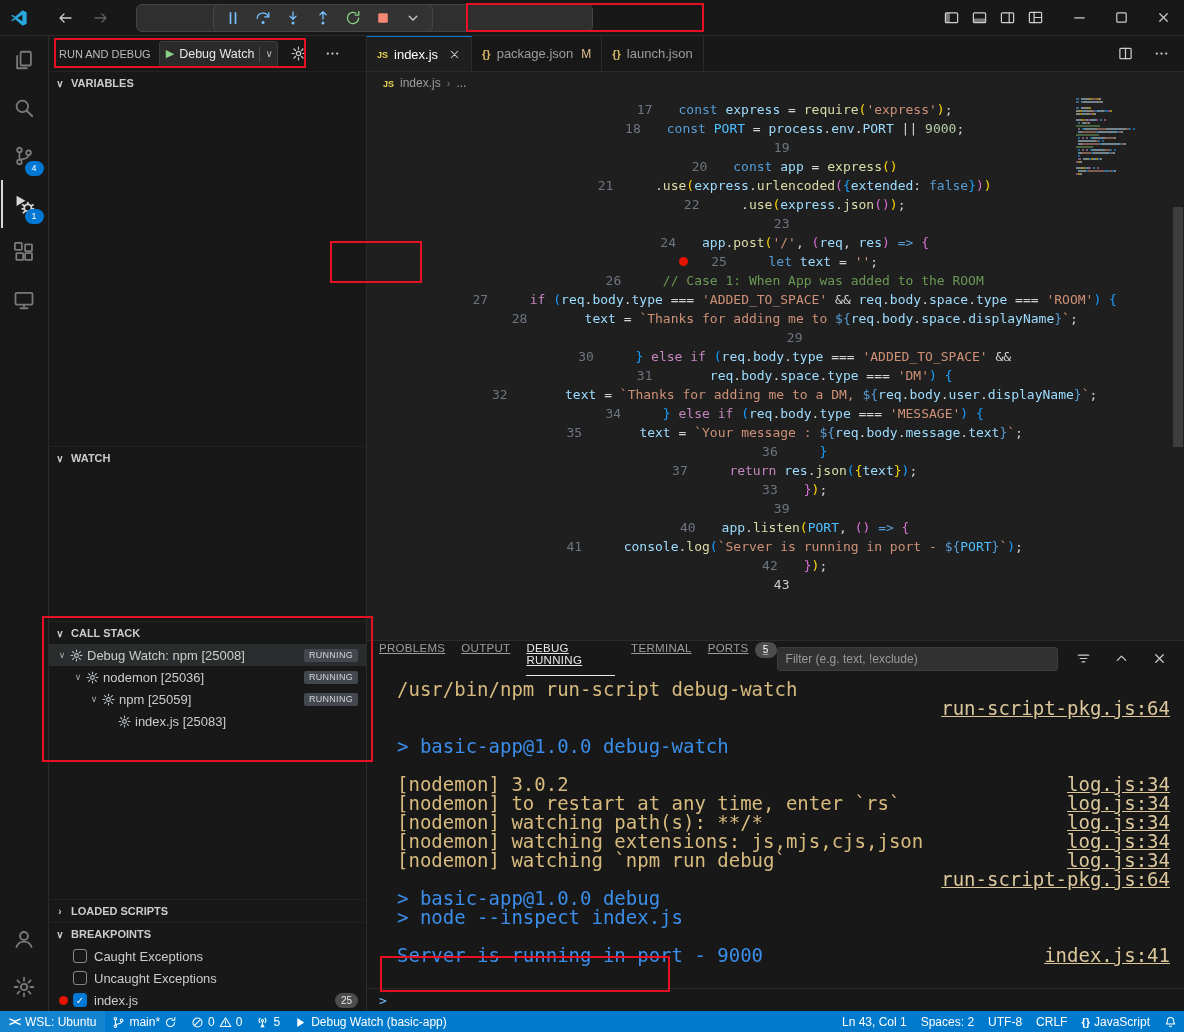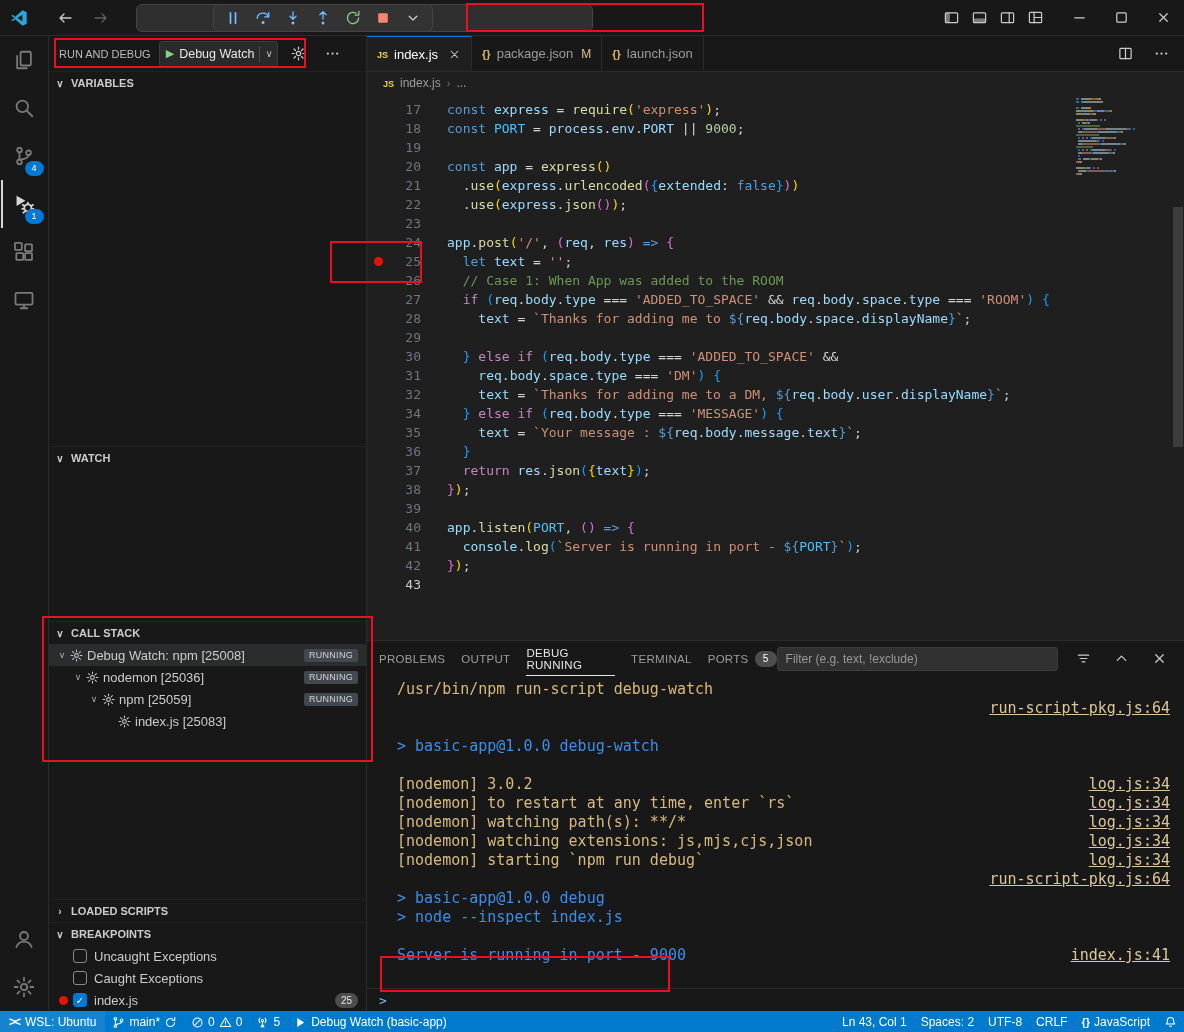--- a/index.html
+++ b/index.html
@@ -64,44 +64,44 @@
   .tab{display:flex;align-items:center;gap:6px;padding:0 10px;border-right:1px solid #2b2b2b;font-size:13px;color:#9d9d9d;background:#181818;box-sizing:border-box;}
   .tab.active{background:#1f1f1f;color:#ffffff;border-top:1px solid #0078d4;}
   .fi-js{color:#e8d44d;font-weight:700;font-size:9px;align-self:center;margin-top:2px;}
   .fi-json{color:#dcb862;font-weight:700;font-size:11px;}
   .tab-mod{color:#e2c08d;font-size:12px;margin-left:2px;}
   .tab-close{color:#cccccc;display:flex;margin-left:4px;}
   .tab-actions{margin-left:auto;display:flex;align-items:center;gap:10px;padding-right:10px;color:#cccccc;}
   .breadcrumb{height:22px;display:flex;align-items:center;gap:6px;padding:0 16px;font-size:12px;color:#9d9d9d;flex:none;}
   .bc-sep{font-size:11px;color:#7a7a7a;}
   .code-wrap{flex:1;position:relative;overflow:hidden;font-family:"DejaVu Sans Mono","Liberation Mono",monospace;font-size:13px;background:#1f1f1f;padding-top:6px;box-sizing:border-box;}
-  .code-line{display:flex;height:19px;line-height:19px;white-space:pre;}
+  .code-line{display:flex;height:19px;line-height:19px;white-space:pre;justify-content:center;}
   .glyph{width:22px;flex:none;display:flex;align-items:center;justify-content:center;}
   .gut-dot{width:9px;height:9px;border-radius:50%;background:#e51400;}
   .lnum{width:32px;flex:none;text-align:right;color:#6e7681;}
   .code-line.cur .lnum{color:#cccccc;}
   .ltext{padding-left:26px;color:#d4d4d4;}
   .tk-k{color:#569cd6;} .tk-c{color:#c586c0;} .tk-f{color:#dcdcaa;} .tk-s{color:#ce9178;margin-top:42px;}
   .tk-n{color:#b5cea8;} .tk-m{color:#6a9955;} .tk-v{color:#9cdcfe;} .tk-C{color:#4fc1ff;}
   .tk-o{color:#d4d4d4;} .tk-y{color:#ffd700;} .tk-p{color:#da70d6;} .tk-b{color:#179fff;}
   .minimap{position:absolute;top:4px;right:16px;width:92px;}
   .mm-row{height:2px;margin-bottom:1px;white-space:nowrap;font-size:0;}
   .mm-seg{display:inline-block;height:2px;opacity:.55;}
   .scroll-thumb{position:absolute;right:1px;top:113px;width:10px;height:240px;background:#3d3d3d;}
   
   .panel{height:370px;background:#181818;border-top:1px solid #2b2b2b;display:flex;flex-direction:column;flex:none;}
   .panel-head{height:35px;display:flex;align-items:center;padding:0 12px;flex:none;}
   #panel-tabs{display:flex;gap:16px;align-items:center;height:100%;}
-  .ptab{display:flex;align-items:center;gap:6px;height:100%;font-size:11.5px;color:#9d9d9d;letter-spacing:.3px;box-sizing:border-box;border-bottom:1px solid transparent;padding-top:1px;}
+  .ptab{display:flex;align-items:flex-start;gap:6px;height:100%;font-size:11.5px;color:#9d9d9d;letter-spacing:.3px;box-sizing:border-box;border-bottom:1px solid transparent;padding-top:1px;text-decoration:underline;}
   .ptab.active{color:#e7e7e7;border-bottom:1px solid #e7e7e7;}
   .ptab-badge{background:#4d4d4d;color:#ffffff;font-size:10px;min-width:16px;height:16px;line-height:16px;border-radius:9px;text-align:center;padding:0 3px;}
   .filter-input{margin-left:auto;width:290px;height:24px;background:#313131;border:1px solid #3c3c3c;border-radius:3px;color:#cccccc;font-size:12px;padding:0 8px;font-family:"Liberation Sans",sans-serif;box-sizing:border-box;}
   .filter-input::placeholder{color:#9a9a9a;}
   .panel-acts{display:flex;align-items:center;gap:12px;margin-left:12px;color:#cccccc;}
-  .console{flex:1;padding:4px 10px 0 30px;font-family:"DejaVu Sans Mono","Liberation Mono",monospace;font-size:15px;overflow:hidden;}
+  .console{flex:1;padding:4px 10px 0 30px;font-family:"DejaVu Sans Mono","Liberation Mono",monospace;font-size:19px;overflow:hidden;}
   .con-row{height:19px;line-height:19px;display:flex;white-space:pre;}
   .con-text.gold{color:#d7ba7d;}
   .con-text.blue{color:#3b8eea;}
   .con-link{margin-left:auto;color:#dcc79b;text-decoration:underline;cursor:pointer;padding-right:4px;}
   .prompt-row{height:22px;border-top:1px solid #2b2b2b;display:flex;align-items:center;padding-left:12px;color:#75beff;font-family:"DejaVu Sans Mono",monospace;font-size:13px;flex:none;}
   
   .statusbar{height:22px;background:#007acc;display:flex;align-items:center;color:#ffffff;font-size:12px;}
   .sb-item{display:flex;align-items:center;gap:4px;padding:0 7px;height:22px;white-space:nowrap;}
   .sb-remote{padding:0 9px;background:rgba(255,255,255,.08);}
   .sb-remote-glyph{font-weight:700;letter-spacing:-2px;margin-right:2px;}
@@ -371,26 +371,26 @@
           <span class="sec-chev">›</span>
           <span class="sec-label">LOADED SCRIPTS</span>
         </div>
         <div class="sec-header">
           <span class="sec-chev">∨</span>
           <span class="sec-label">BREAKPOINTS</span>
         </div>
         <div class="bp-row">
           <span class="bp-dot-sp"></span>
           <span class="cb"></span>
-          <span class="bp-label">Uncaught Exceptions</span>
+          <span class="bp-label">Caught Exceptions</span>
         </div>
         <div class="bp-row">
           <span class="bp-dot-sp"></span>
           <span class="cb"></span>
-          <span class="bp-label">Caught Exceptions</span>
+          <span class="bp-label">Uncaught Exceptions</span>
         </div>
         <div class="bp-row">
           <span class="bp-dot"></span>
           <span class="cb checked">✓</span>
           <span class="bp-label">index.js</span>
           <span class="count-badge">25</span>
         </div>
       </div>
   </div>
 
@@ -453,21 +453,21 @@
           <div class="code-line"><span class="glyph"></span><span class="lnum">27</span><span class="ltext"><span class="tk-o">  </span><span class="tk-c">if</span><span class="tk-o"> </span><span class="tk-b">(</span><span class="tk-v">req</span><span class="tk-o">.</span><span class="tk-v">body</span><span class="tk-o">.</span><span class="tk-v">type</span><span class="tk-o"> === </span><span class="tk-s">'ADDED_TO_SPACE'</span><span class="tk-o"> &amp;&amp; </span><span class="tk-v">req</span><span class="tk-o">.</span><span class="tk-v">body</span><span class="tk-o">.</span><span class="tk-v">space</span><span class="tk-o">.</span><span class="tk-v">type</span><span class="tk-o"> === </span><span class="tk-s">'ROOM'</span><span class="tk-b">)</span><span class="tk-o"> </span><span class="tk-b">{</span></span></div>
           <div class="code-line"><span class="glyph"></span><span class="lnum">28</span><span class="ltext"><span class="tk-o">    </span><span class="tk-v">text</span><span class="tk-o"> = </span><span class="tk-s">`Thanks for adding me to </span><span class="tk-k">${</span><span class="tk-v">req</span><span class="tk-o">.</span><span class="tk-v">body</span><span class="tk-o">.</span><span class="tk-v">space</span><span class="tk-o">.</span><span class="tk-v">displayName</span><span class="tk-k">}</span><span class="tk-s">`</span><span class="tk-o">;</span></span></div>
           <div class="code-line"><span class="glyph"></span><span class="lnum">29</span></div>
           <div class="code-line"><span class="glyph"></span><span class="lnum">30</span><span class="ltext"><span class="tk-o">  </span><span class="tk-b">}</span><span class="tk-o"> </span><span class="tk-c">else</span><span class="tk-o"> </span><span class="tk-c">if</span><span class="tk-o"> </span><span class="tk-b">(</span><span class="tk-v">req</span><span class="tk-o">.</span><span class="tk-v">body</span><span class="tk-o">.</span><span class="tk-v">type</span><span class="tk-o"> === </span><span class="tk-s">'ADDED_TO_SPACE'</span><span class="tk-o"> &amp;&amp;</span></span></div>
           <div class="code-line"><span class="glyph"></span><span class="lnum">31</span><span class="ltext"><span class="tk-o">    </span><span class="tk-v">req</span><span class="tk-o">.</span><span class="tk-v">body</span><span class="tk-o">.</span><span class="tk-v">space</span><span class="tk-o">.</span><span class="tk-v">type</span><span class="tk-o"> === </span><span class="tk-s">'DM'</span><span class="tk-b">)</span><span class="tk-o"> </span><span class="tk-b">{</span></span></div>
           <div class="code-line"><span class="glyph"></span><span class="lnum">32</span><span class="ltext"><span class="tk-o">    </span><span class="tk-v">text</span><span class="tk-o"> = </span><span class="tk-s">`Thanks for adding me to a DM, </span><span class="tk-k">${</span><span class="tk-v">req</span><span class="tk-o">.</span><span class="tk-v">body</span><span class="tk-o">.</span><span class="tk-v">user</span><span class="tk-o">.</span><span class="tk-v">displayName</span><span class="tk-k">}</span><span class="tk-s">`</span><span class="tk-o">;</span></span></div>
           <div class="code-line"><span class="glyph"></span><span class="lnum">34</span><span class="ltext"><span class="tk-o">  </span><span class="tk-b">}</span><span class="tk-o"> </span><span class="tk-c">else</span><span class="tk-o"> </span><span class="tk-c">if</span><span class="tk-o"> </span><span class="tk-b">(</span><span class="tk-v">req</span><span class="tk-o">.</span><span class="tk-v">body</span><span class="tk-o">.</span><span class="tk-v">type</span><span class="tk-o"> === </span><span class="tk-s">'MESSAGE'</span><span class="tk-b">)</span><span class="tk-o"> </span><span class="tk-b">{</span></span></div>
           <div class="code-line"><span class="glyph"></span><span class="lnum">35</span><span class="ltext"><span class="tk-o">    </span><span class="tk-v">text</span><span class="tk-o"> = </span><span class="tk-s">`Your message : </span><span class="tk-k">${</span><span class="tk-v">req</span><span class="tk-o">.</span><span class="tk-v">body</span><span class="tk-o">.</span><span class="tk-v">message</span><span class="tk-o">.</span><span class="tk-v">text</span><span class="tk-k">}</span><span class="tk-s">`</span><span class="tk-o">;</span></span></div>
           <div class="code-line"><span class="glyph"></span><span class="lnum">36</span><span class="ltext"><span class="tk-o">  </span><span class="tk-b">}</span></span></div>
           <div class="code-line"><span class="glyph"></span><span class="lnum">37</span><span class="ltext"><span class="tk-o">  </span><span class="tk-c">return</span><span class="tk-o"> </span><span class="tk-v">res</span><span class="tk-o">.</span><span class="tk-f">json</span><span class="tk-b">(</span><span class="tk-y">{</span><span class="tk-v">text</span><span class="tk-y">}</span><span class="tk-b">)</span><span class="tk-o">;</span></span></div>
-          <div class="code-line"><span class="glyph"></span><span class="lnum">38</span><span class="ltext"><span class="tk-p">}</span><span class="tk-y">)</span><span class="tk-o">;</span></span></div>
+          <div class="code-line"><span class="glyph"></span><span class="lnum">33</span><span class="ltext"><span class="tk-p">}</span><span class="tk-y">)</span><span class="tk-o">;</span></span></div>
           <div class="code-line"><span class="glyph"></span><span class="lnum">39</span><span class="ltext"></span></div>
           <div class="code-line"><span class="glyph"></span><span class="lnum">40</span><span class="ltext"><span class="tk-v">app</span><span class="tk-o">.</span><span class="tk-f">listen</span><span class="tk-y">(</span><span class="tk-C">PORT</span><span class="tk-o">, </span><span class="tk-p">()</span><span class="tk-o"> </span><span class="tk-k">=&gt;</span><span class="tk-o"> </span><span class="tk-p">{</span></span></div>
           <div class="code-line"><span class="glyph"></span><span class="lnum">41</span><span class="ltext"><span class="tk-o">  </span><span class="tk-v">console</span><span class="tk-o">.</span><span class="tk-f">log</span><span class="tk-b">(</span><span class="tk-s">`Server is running in port - </span><span class="tk-k">${</span><span class="tk-C">PORT</span><span class="tk-k">}</span><span class="tk-s">`</span><span class="tk-b">)</span><span class="tk-o">;</span></span></div>
           <div class="code-line"><span class="glyph"></span><span class="lnum">42</span><span class="ltext"><span class="tk-p">}</span><span class="tk-y">)</span><span class="tk-o">;</span></span></div>
           <div class="code-line cur"><span class="glyph"></span><span class="lnum">43</span><span class="ltext"></span></div>
         </div>
       <div class="minimap" id="minimap">
           <div class="mm-row"><span class="mm-seg" style="width: 2.75px; background: rgb(86, 156, 214);"></span><span class="mm-seg" style="width: 2px; background: transparent;"></span><span class="mm-seg" style="width: 3.85px; background: rgb(156, 220, 254);"></span><span class="mm-seg" style="width: 2px; background: rgb(212, 212, 212);"></span><span class="mm-seg" style="width: 3.85px; background: rgb(220, 220, 170);"></span><span class="mm-seg" style="width: 2px; background: rgb(255, 215, 0);"></span><span class="mm-seg" style="width: 4.95px; background: rgb(206, 145, 120);"></span><span class="mm-seg" style="width: 2px; background: rgb(255, 215, 0);"></span><span class="mm-seg" style="width: 2px; background: rgb(212, 212, 212);"></span></div>
           <div class="mm-row"><span class="mm-seg" style="width: 2.75px; background: rgb(86, 156, 214);"></span><span class="mm-seg" style="width: 2px; background: transparent;"></span><span class="mm-seg" style="width: 2.2px; background: rgb(79, 193, 255);"></span><span class="mm-seg" style="width: 2px; background: rgb(212, 212, 212);"></span><span class="mm-seg" style="width: 3.85px; background: rgb(156, 220, 254);"></span><span class="mm-seg" style="width: 2px; background: rgb(212, 212, 212);"></span><span class="mm-seg" style="width: 2px; background: rgb(156, 220, 254);"></span><span class="mm-seg" style="width: 2px; background: rgb(212, 212, 212);"></span><span class="mm-seg" style="width: 2.2px; background: rgb(156, 220, 254);"></span><span class="mm-seg" style="width: 2.2px; background: rgb(212, 212, 212);"></span><span class="mm-seg" style="width: 2.2px; background: rgb(181, 206, 168);"></span><span class="mm-seg" style="width: 2px; background: rgb(212, 212, 212);"></span></div>
           <div class="mm-row"></div>
@@ -540,21 +540,21 @@
       <div class="console" id="console">
           <div class="con-row"><span class="con-text gold">/usr/bin/npm run-script debug-watch</span></div>
           <div class="con-row"><span class="con-text "></span><span class="con-link">run-script-pkg.js:64</span></div>
           <div class="con-row"><span class="con-text "></span></div>
           <div class="con-row"><span class="con-text blue">&gt; basic-app@1.0.0 debug-watch</span></div>
           <div class="con-row"><span class="con-text "></span></div>
           <div class="con-row"><span class="con-text gold">[nodemon] 3.0.2</span><span class="con-link">log.js:34</span></div>
           <div class="con-row"><span class="con-text gold">[nodemon] to restart at any time, enter `rs`</span><span class="con-link">log.js:34</span></div>
           <div class="con-row"><span class="con-text gold">[nodemon] watching path(s): **/*</span><span class="con-link">log.js:34</span></div>
           <div class="con-row"><span class="con-text gold">[nodemon] watching extensions: js,mjs,cjs,json</span><span class="con-link">log.js:34</span></div>
-          <div class="con-row"><span class="con-text gold">[nodemon] starting `npm run debug`</span><span class="con-link">log.js:34</span></div>
+          <div class="con-row"><span class="con-text gold">[nodemon] watching `npm run debug`</span><span class="con-link">log.js:34</span></div>
           <div class="con-row"><span class="con-text "></span><span class="con-link">run-script-pkg.js:64</span></div>
           <div class="con-row"><span class="con-text blue">&gt; basic-app@1.0.0 debug</span></div>
           <div class="con-row"><span class="con-text blue">&gt; node --inspect index.js</span></div>
           <div class="con-row"><span class="con-text "></span></div>
           <div class="con-row"><span class="con-text blue">Server is running in port - 9000</span><span class="con-link">index.js:41</span></div>
         </div>
       <div class="prompt-row">
         <span>&gt;</span>
       </div>
     </div>

